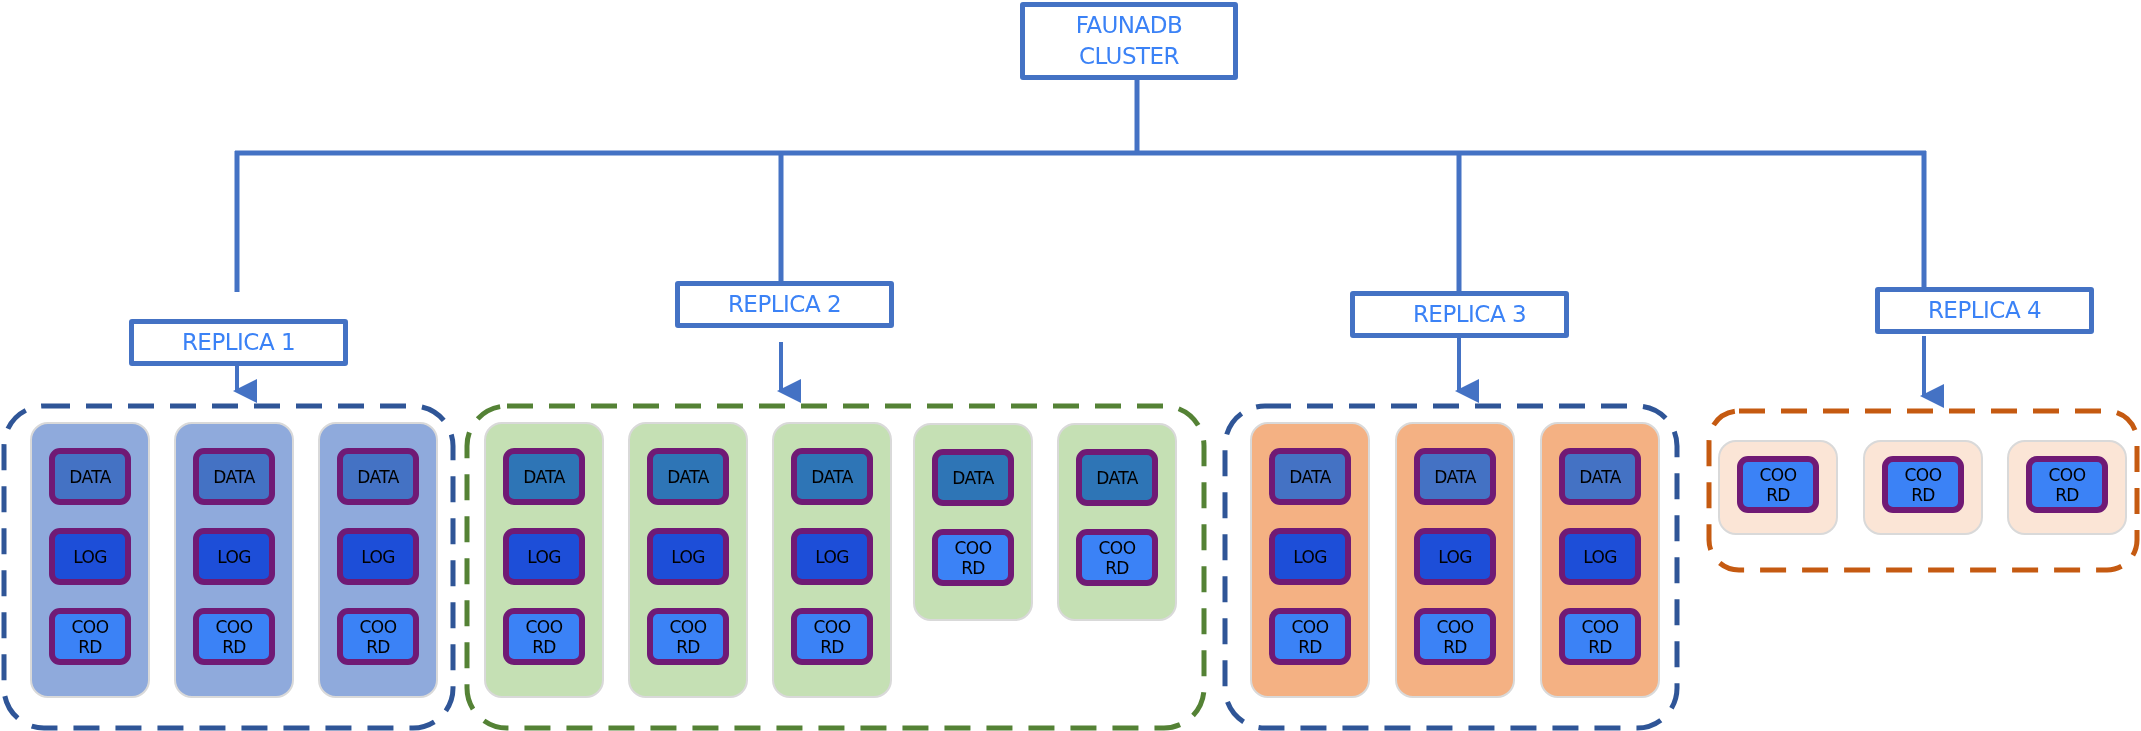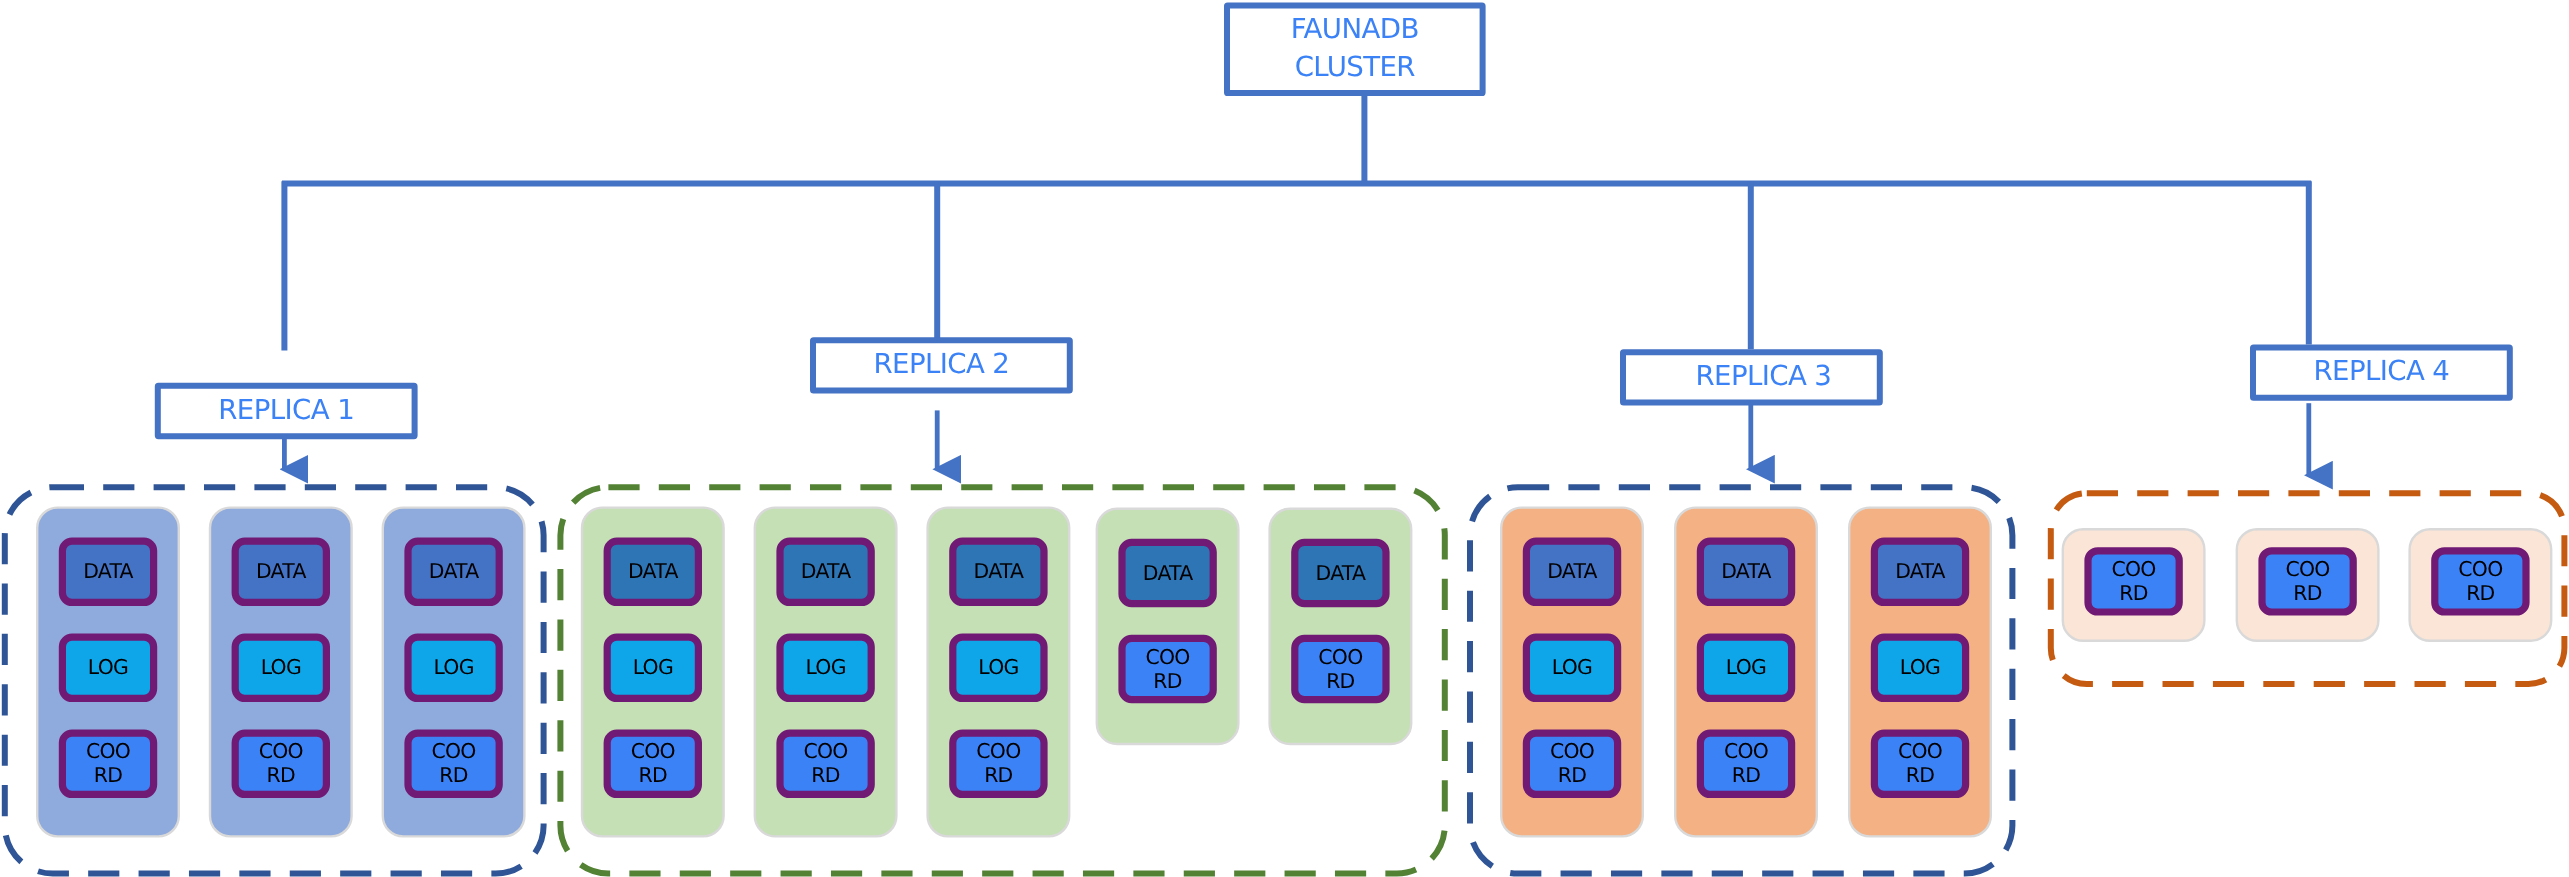--- a/index.html
+++ b/index.html
@@ -20,21 +20,21 @@
   }
   .comp {
     position: absolute; left: 50%; transform: translateX(-50%); box-sizing: border-box;
     width: 82px; height: 57px; border: 6px solid #701a75; border-radius: 11px;
     display: flex; align-items: center; justify-content: center; text-align: center;
     color: #000; font-size: 17px; line-height: 20px; letter-spacing: -0.6px;
     white-space: pre-line;
   }
   .data-a { background: #4472C4; }
   .data-b { background: #2E75B6; }
-  .log { background: #0ea5e9; }
+  .log { background: #1d4ed8; }
   .coord { background: #3b82f6; }
 </style>
 </head>
 <body>
 
 <svg id="lines" xmlns="http://www.w3.org/2000/svg">
   <defs>
     <marker id="arrow" markerWidth="6" markerHeight="6" refX="3" refY="5" orient="auto" markerUnits="strokeWidth">
       <path d="M0,0 L6,0 L3,6 z" fill="#4472C4"></path>
     </marker>

